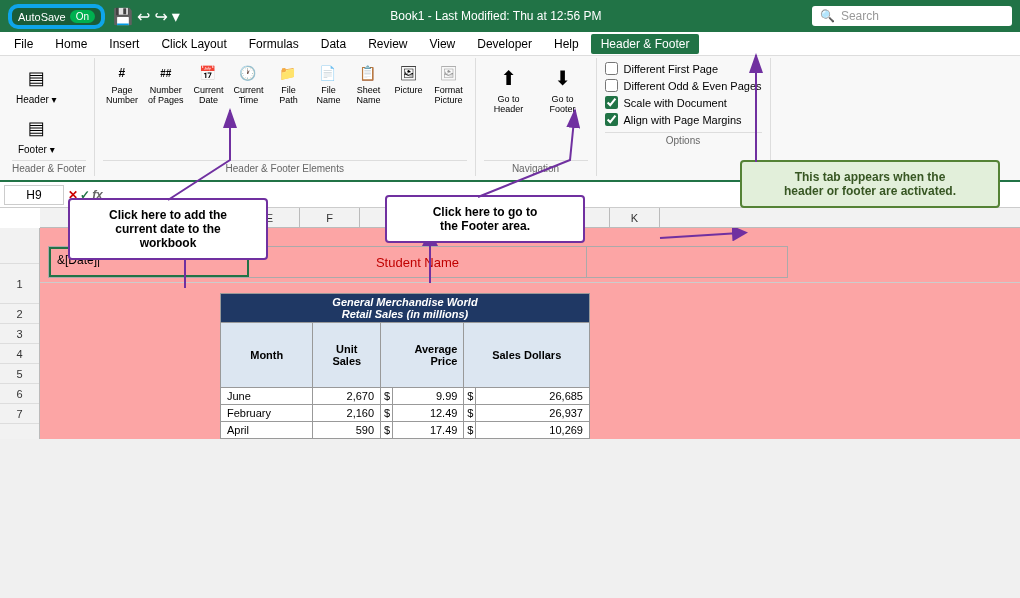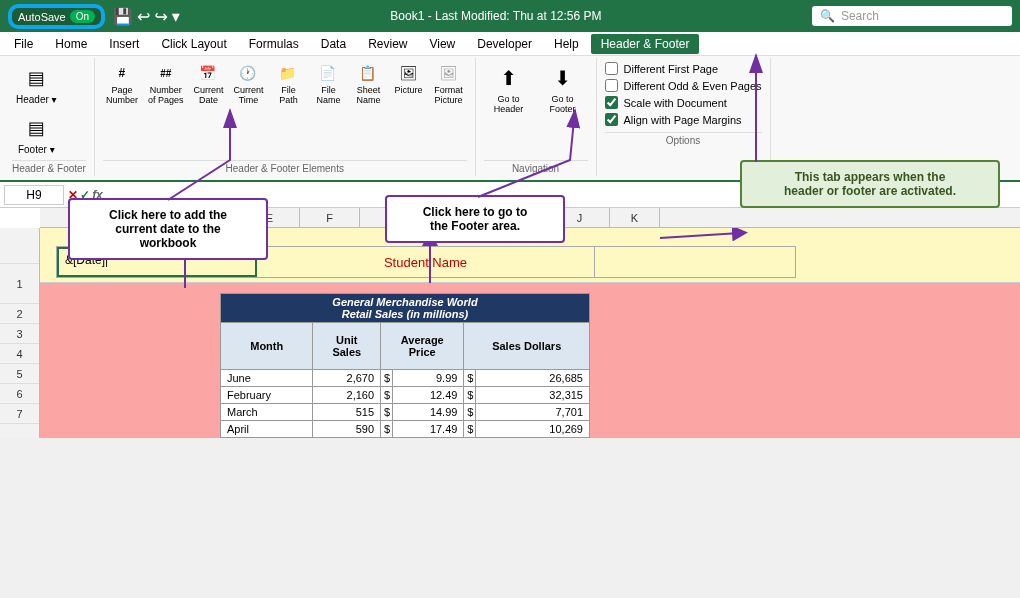--- a/index.html
+++ b/index.html
@@ -434,21 +434,21 @@
       <div class="row-num" style="height:20px;">2</div>
       <div class="row-num" style="height:20px;">3</div>
       <div class="row-num" style="height:20px;">4</div>
       <div class="row-num" style="height:20px;">5</div>
       <div class="row-num" style="height:20px;">6</div>
       <div class="row-num" style="height:20px;">7</div>
     </div>
 
     <div style="flex:1;position:relative;overflow:hidden;">
 
-      <div style="background:#fef9c3;padding:4px 16px;border-bottom:1px solid #ccc;">
+      <div style="background:#fca5a5;padding:4px 8px;border-bottom:1px solid #ccc;">
         <div style="color:#7030a0;font-size:11px;margin-left:140px;margin-bottom:2px;">Header</div>
         <div style="display:flex;margin-left:0px;border:1px solid #aaa;width:740px;">
           <div style="width:200px;min-height:30px;border-right:1px solid #aaa;padding:4px 6px;border:2px solid #217346;font-size:12px;">
             <span style="color:#000">&amp;[Date]|</span>
           </div>
           <div style="flex:1;min-height:30px;border-right:1px solid #aaa;padding:4px 6px;text-align:center;display:flex;align-items:center;justify-content:center;">
             <span style="color:#c00000;font-size:13px;font-weight:500">Student Name</span>
           </div>
           <div style="width:200px;min-height:30px;padding:4px 6px;"></div>
         </div>
@@ -459,46 +459,38 @@
           <tbody>
               <tr>
             <td colspan="6" class="table-title-row">
               <span>General Merchandise World</span><br>
               <span>Retail Sales (in millions)</span>
             </td>
           </tr>
           <tr class="table-header-row">
             <td style="border:1px solid #999;padding:3px 6px;text-align:center;">Month</td>
             <td style="border:1px solid #999;padding:3px 6px;text-align:center;">Unit<br>Sales</td>
-            <td colspan="2" style="border:1px solid #999;padding:11px 6px;text-align:center;">Average<br>Price</td>
+            <td colspan="2" style="border:1px solid #999;padding:20px 6px;text-align:right;">Average<br>Price</td>
             <td colspan="2" style="border:1px solid #999;padding:3px 6px;text-align:center;">Sales Dollars</td>
           </tr>
           <tr class="table-data-row">
             <td style="border:1px solid #999;padding:2px 6px;">June</td>
             <td style="border:1px solid #999;padding:2px 6px;text-align:right;">2,670</td>
             <td style="border:1px solid #999;padding:2px 2px;text-align:right;width:12px;">$</td>
             <td style="border:1px solid #999;padding:2px 6px;text-align:right;">9.99</td>
             <td style="border:1px solid #999;padding:2px 2px;text-align:right;width:12px;">$</td>
             <td style="border:1px solid #999;padding:2px 6px;text-align:right;">26,685</td>
           </tr>
           <tr class="table-data-row">
             <td style="border:1px solid #999;padding:2px 6px;">February</td>
             <td style="border:1px solid #999;padding:2px 6px;text-align:right;">2,160</td>
             <td style="border:1px solid #999;padding:2px 2px;text-align:right;">$</td>
             <td style="border:1px solid #999;padding:2px 6px;text-align:right;">12.49</td>
             <td style="border:1px solid #999;padding:2px 2px;text-align:right;">$</td>
-            <td style="border:1px solid #999;padding:2px 6px;text-align:right;">32,315</td>
-          </tr>
-          <tr class="table-data-row">
-            <td style="border:1px solid #999;padding:2px 6px;">March</td>
-            <td style="border:1px solid #999;padding:2px 6px;text-align:right;">515</td>
-            <td style="border:1px solid #999;padding:2px 2px;text-align:right;">$</td>
-            <td style="border:1px solid #999;padding:2px 6px;text-align:right;">14.99</td>
-            <td style="border:1px solid #999;padding:2px 2px;text-align:right;">$</td>
-            <td style="border:1px solid #999;padding:2px 6px;text-align:right;">7,701</td>
+            <td style="border:1px solid #999;padding:2px 6px;text-align:right;">26,937</td>
           </tr>
           <tr class="table-data-row">
             <td style="border:1px solid #999;padding:2px 6px;">April</td>
             <td style="border:1px solid #999;padding:2px 6px;text-align:right;">590</td>
             <td style="border:1px solid #999;padding:2px 2px;text-align:right;">$</td>
             <td style="border:1px solid #999;padding:2px 6px;text-align:right;">17.49</td>
             <td style="border:1px solid #999;padding:2px 2px;text-align:right;">$</td>
             <td style="border:1px solid #999;padding:2px 6px;text-align:right;">10,269</td>
           </tr>
         </tbody>
@@ -530,21 +522,21 @@
 </div>
 
 <div style="position:fixed;top:0;left:0;width:1020px;height:598px;pointer-events:none;z-index:100;">
 
   <div class="callout-box" style="left:68px;top:198px;width:200px;">
     <span style="white-space:pre-line">Click here to add the
 current date to the
 workbook</span>
   </div>
 
-  <div class="callout-box" style="left:385px;top:195px;width:180px;">
+  <div class="callout-box" style="left:385px;top:195px;width:200px;">
     <span style="white-space:pre-line">Click here to go to
 the Footer area.</span>
   </div>
 
   <div class="callout-box green-bg" style="right:20px;top:160px;width:260px;">
     <span style="white-space:pre-line">This tab appears when the
 header or footer are activated.</span>
   </div>
 
   <svg style="position:absolute;top:0;left:0;width:1020px;height:598px;pointer-events:none;overflow:visible;">

